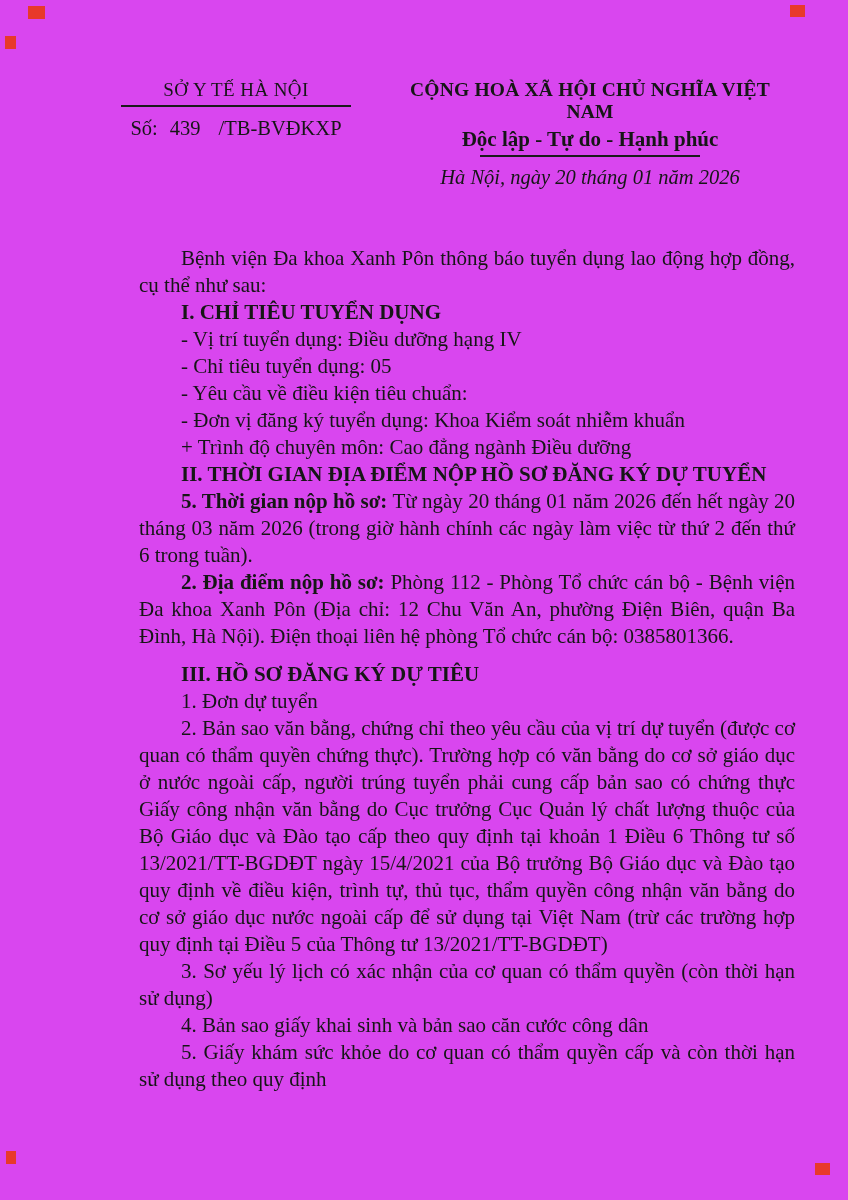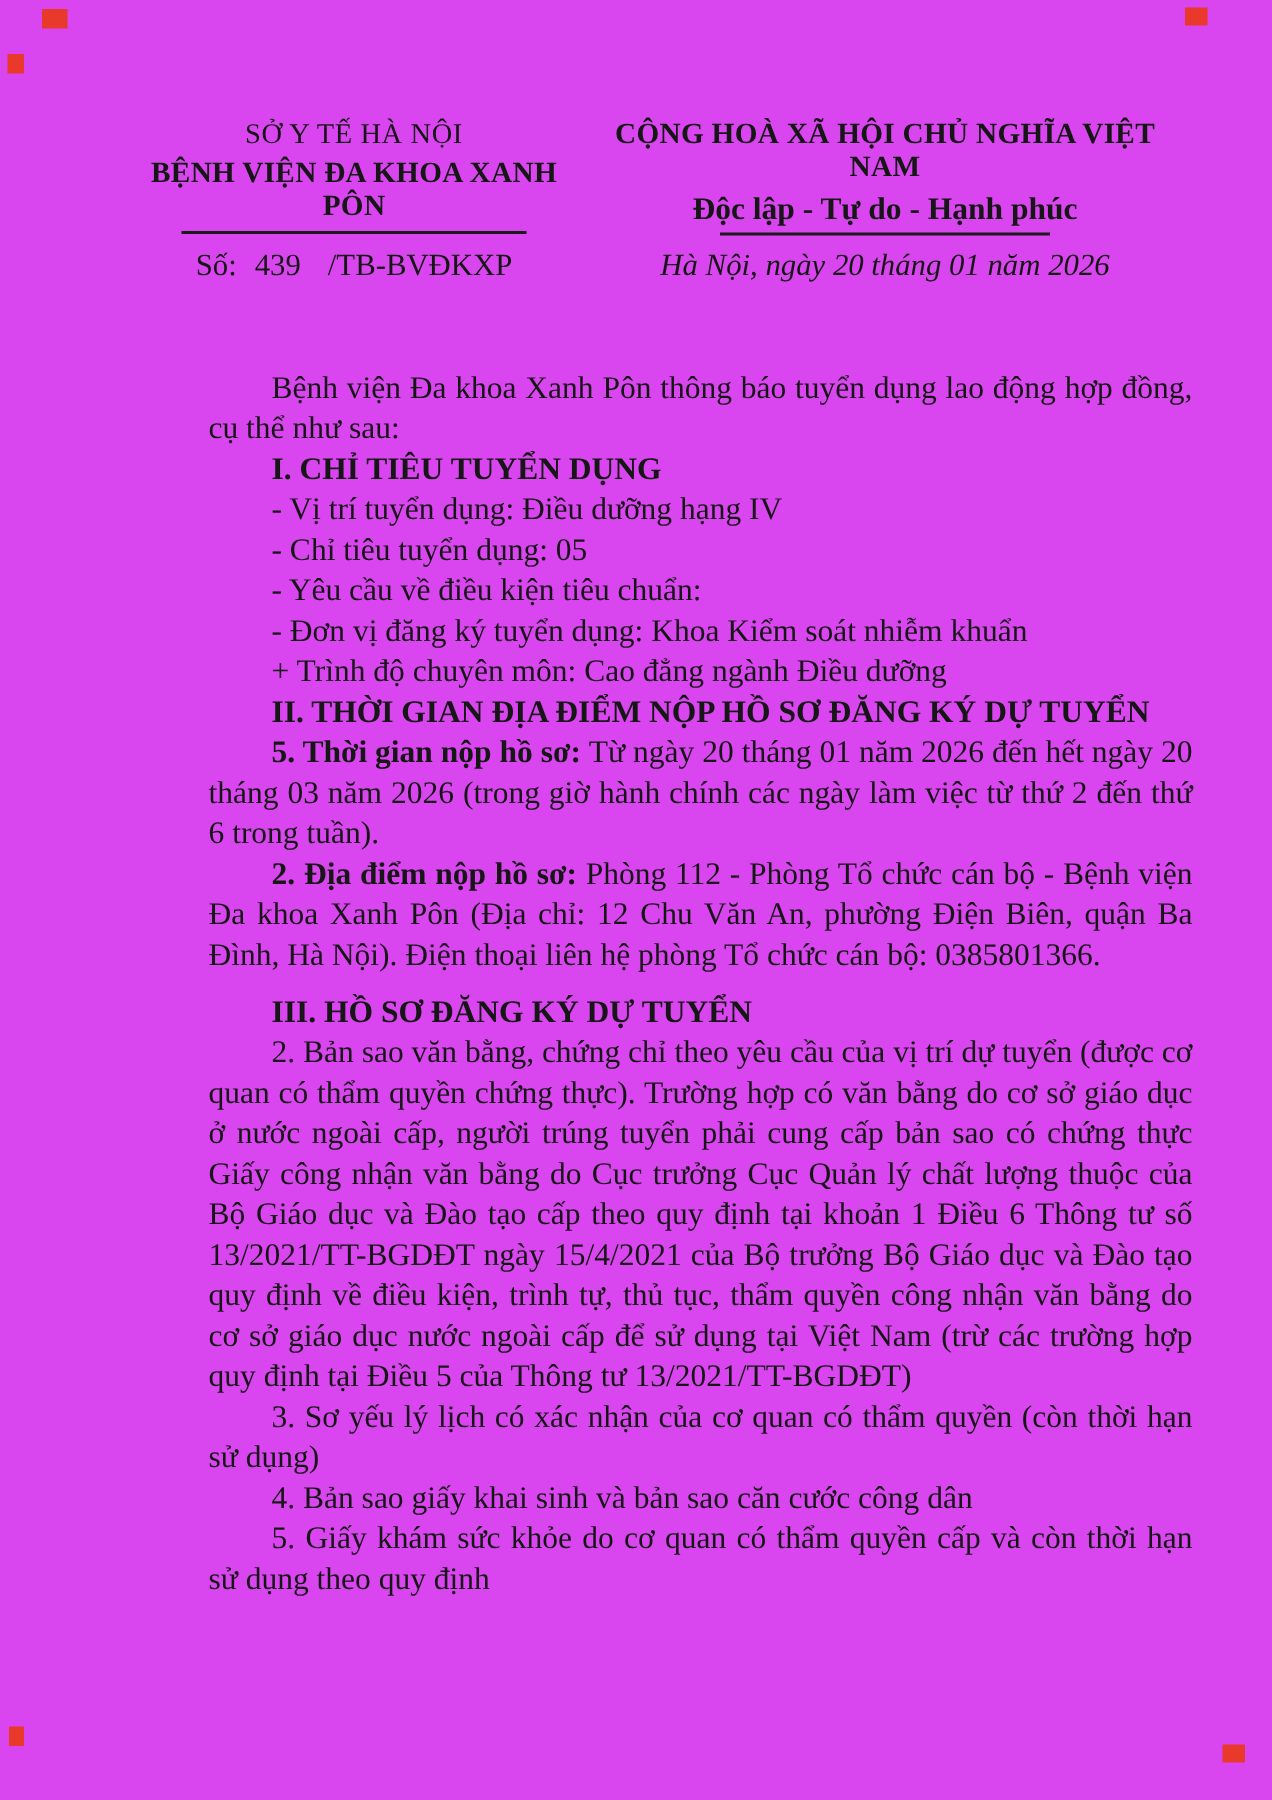--- a/index.html
+++ b/index.html
@@ -71,21 +71,20 @@
 <div class="page">
 
   <div class="corner-mark mark-1" style="background: rgb(232, 57, 43);"></div>
   <div class="corner-mark mark-2" style="background: rgb(232, 57, 43);"></div>
   <div class="corner-mark mark-3" style="background: rgb(232, 57, 43);"></div>
   <div class="corner-mark mark-4" style="background: rgb(232, 57, 43);"></div>
   <div class="corner-mark mark-5" style="background: rgb(232, 57, 43);"></div>
 
   <div class="hdr-left">
     <div class="l1">SỞ Y TẾ HÀ NỘI</div>
-    <div class="l2">BỆNH VIỆN ĐA KHOA XANH PÔN</div>
     <div class="rule"></div>
     <div class="doc-number">
       <span>Số:</span><span class="num">439</span><span>/TB-BVĐKXP</span>
     </div>
   </div>
 
   <div class="hdr-right">
     <div class="l1">CỘNG HOÀ XÃ HỘI CHỦ NGHĨA VIỆT NAM</div>
     <div class="l2">Độc lập - Tự do - Hạnh phúc</div>
     <div class="rule"></div>
@@ -97,20 +96,21 @@
       <p class="block">Bệnh viện Đa khoa Xanh Pôn thông báo tuyển dụng lao động hợp đồng, cụ thể như sau:</p>
       <p class="block heading">I. CHỈ TIÊU TUYỂN DỤNG</p>
       <p class="block">- Vị trí tuyển dụng: Điều dưỡng hạng IV</p>
       <p class="block">- Chỉ tiêu tuyển dụng: 05</p>
       <p class="block">- Yêu cầu về điều kiện tiêu chuẩn:</p>
       <p class="block">- Đơn vị đăng ký tuyển dụng: Khoa Kiểm soát nhiễm khuẩn</p>
       <p class="block">+ Trình độ chuyên môn: Cao đẳng ngành Điều dưỡng</p>
       <p class="block heading">II. THỜI GIAN ĐỊA ĐIỂM NỘP HỒ SƠ ĐĂNG KÝ DỰ TUYỂN</p>
       <p class="block"><b class="lead">5. Thời gian nộp hồ sơ: </b>Từ ngày 20 tháng 01 năm 2026 đến hết ngày 20 tháng 03 năm 2026 (trong giờ hành chính các ngày làm việc từ thứ 2 đến thứ 6 trong tuần).</p>
       <p class="block"><b class="lead">2. Địa điểm nộp hồ sơ: </b>Phòng 112 - Phòng Tổ chức cán bộ - Bệnh viện Đa khoa Xanh Pôn (Địa chỉ: 12 Chu Văn An, phường Điện Biên, quận Ba Đình, Hà Nội). Điện thoại liên hệ phòng Tổ chức cán bộ: 0385801366.</p>
-      <p class="block heading spaced">III. HỒ SƠ ĐĂNG KÝ DỰ TUYỂN</p>
+      <p class="block heading spaced">III. HỒ SƠ ĐĂNG KÝ DỰ TIÊU</p>
+      <p class="block">1. Đơn dự tuyển</p>
       <p class="block">2. Bản sao văn bằng, chứng chỉ theo yêu cầu của vị trí dự tuyển (được cơ quan có thẩm quyền chứng thực). Trường hợp có văn bằng do cơ sở giáo dục ở nước ngoài cấp, người trúng tuyển phải cung cấp bản sao có chứng thực Giấy công nhận văn bằng do Cục trưởng Cục Quản lý chất lượng thuộc của Bộ Giáo dục và Đào tạo cấp theo quy định tại khoản 1 Điều 6 Thông tư số 13/2021/TT-BGDĐT ngày 15/4/2021 của Bộ trưởng Bộ Giáo dục và Đào tạo quy định về điều kiện, trình tự, thủ tục, thẩm quyền công nhận văn bằng do cơ sở giáo dục nước ngoài cấp để sử dụng tại Việt Nam (trừ các trường hợp quy định tại Điều 5 của Thông tư 13/2021/TT-BGDĐT)</p>
       <p class="block">3. Sơ yếu lý lịch có xác nhận của cơ quan có thẩm quyền (còn thời hạn sử dụng)</p>
       <p class="block">4. Bản sao giấy khai sinh và bản sao căn cước công dân</p>
       <p class="block">5. Giấy khám sức khỏe do cơ quan có thẩm quyền cấp và còn thời hạn sử dụng theo quy định</p>
     </div>
 
 </div>
 
 </body></html>

